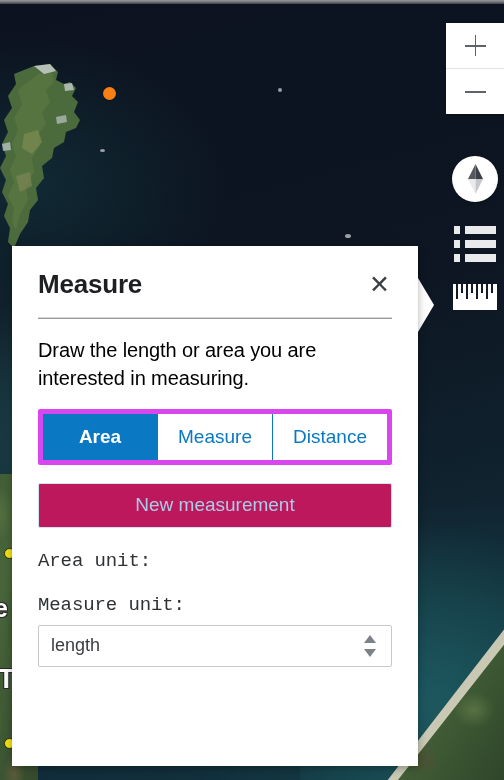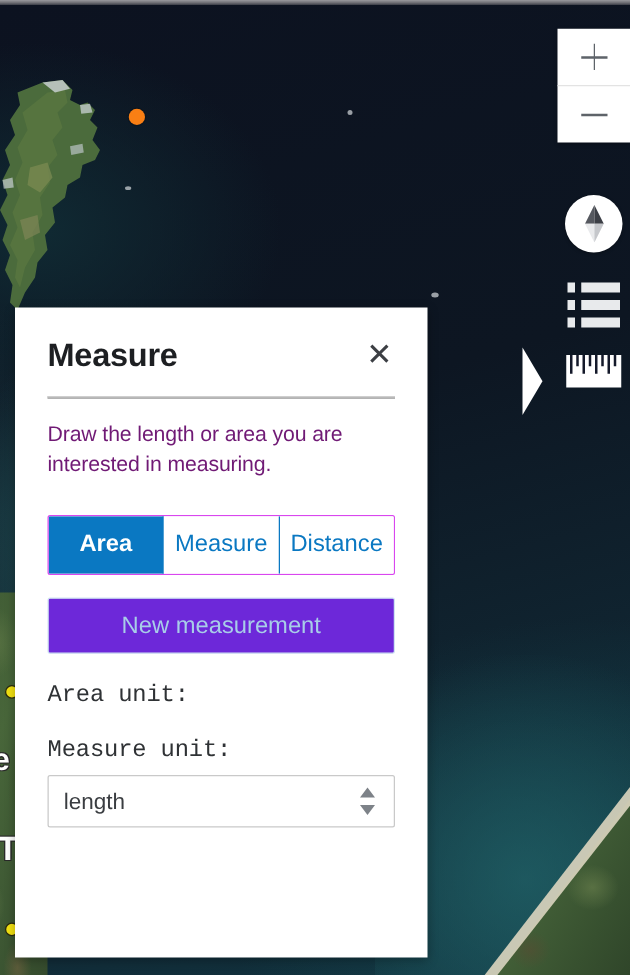--- a/index.html
+++ b/index.html
@@ -226,21 +226,21 @@
     position: absolute;
     top: 0;
     width: 2px;
     background: #14192a;
   }
 
   
   #measure-panel {
     position: absolute;
     left: 12px; top: 246px;
-    width: 330px;
+    width: 406px;
     height: 520px;
     background: #ffffff;
     z-index: 50;
     box-shadow: 0 2px 8px rgba(0,0,0,0.3);
     box-sizing: border-box;
     padding: 24px 26px 4px 26px;
   }
   #panel-pointer {
     position: absolute;
     left: 418px; top: 278px;
@@ -274,30 +274,30 @@
   }
   #panel-divider {
     margin-top: 14px;
     height: 1px;
     background: #9a9a9a;
     border-top: 1px solid #d8d8d8;
   }
 
   #panel-description {
     margin-top: 17px;
-    font-size: 17px;
+    font-size: 20px;
     line-height: 1.42;
-    color: #701a75;
+    color: #000000;
     letter-spacing: -0.1px;
   }
 
   #mode-tabs {
-    margin-top: 28px;
-    display: flex;
-    border: 1px solid #d946ef;
+    margin-top: 16px;
+    display: flex;
+    border: 5px solid #d946ef;
     border-radius: 2px;
     overflow: hidden;
     height: 46px;
     text-align: center;
   }
   .mode-tab {
     flex: 1;
     display: flex;
     align-items: center;
     justify-content: center;
@@ -313,21 +313,21 @@
     background: #0a78c2;
     color: #ffffff;
     font-weight: 700;
   }
 
   #new-measurement-button {
     margin-top: 18px;
     height: 45px;
     border: 1px solid #cfe3f2;
     border-radius: 2px;
-    background: #6d28d9;
+    background: #be185d;
     color: #a8cde8;
     font-size: 19px;
     display: flex;
     align-items: center;
     justify-content: center;
     cursor: not-allowed;
     box-sizing: border-box;
   }
 
   .field-group { margin-top: 22px; }

